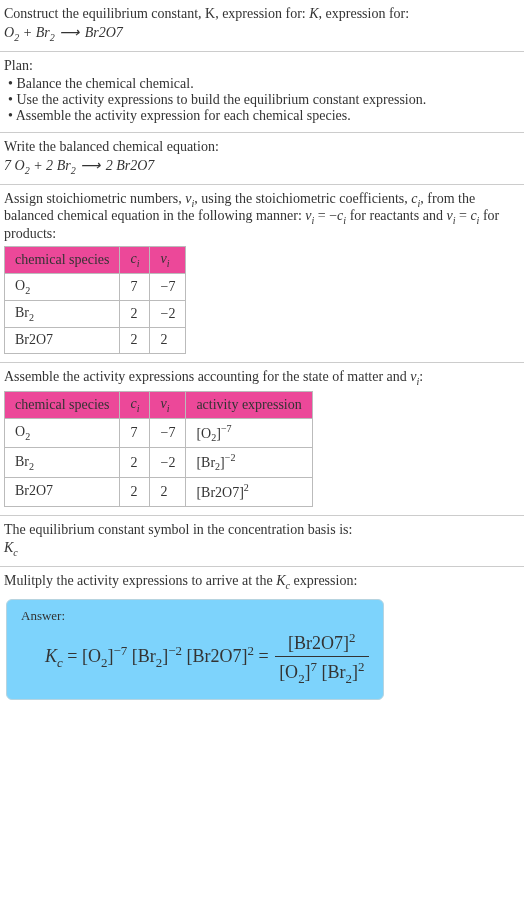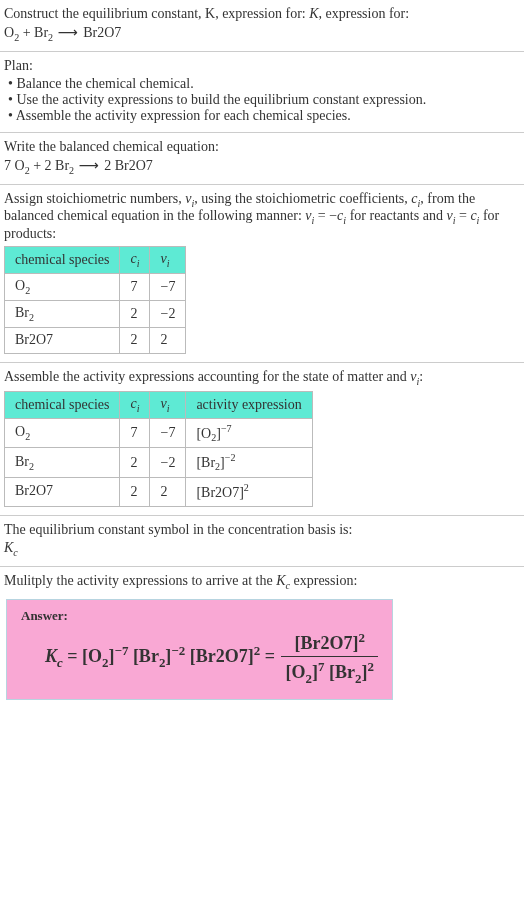--- a/index.html
+++ b/index.html
@@ -11,51 +11,50 @@
     color: #333;
     background: #fff;
     width: 524px;
   }
   .section {
     padding: 6px 4px 8px 4px;
     border-bottom: 1px solid #ccc;
   }
   .section.noborder { border-bottom: none; }
   .prompt { margin-bottom: 2px; }
-  .eq { font-family: Georgia, serif; }
+  .eq { font-family: Georgia, serif; font-style: italic; }
   .sub { font-size: 0.72em; vertical-align: sub; }
   .sup { font-size: 0.72em; vertical-align: super; }
   .arrow { letter-spacing: 1px; }
   ul.plan {
     margin: 2px 0 0 0;
     padding: 0 0 0 4px;
     list-style: none;
   }
   ul.plan li::before { content: "• "; }
   table.data {
     border-collapse: collapse;
     margin-top: 4px;
   }
   table.data th, table.data td {
     border: 1px solid #bbb;
     padding: 4px 10px;
     text-align: left;
     font-weight: normal;
     font-size: 14px;
   }
-  table.data th { background: #5eead4; }
+  table.data th { background: #ec4899; }
   .italic { font-style: italic; }
   .answer-box {
-    background: #f9a8d4;
+    background: #7dd3fc;
     border: 1px solid #b7d4e0;
-    border-radius: 0;
+    border-radius: 6px;
     padding: 8px 12px 12px 14px;
     margin: 6px 2px 8px 2px;
     display: inline-block;
-    font-weight: bold;
   }
   .answer-label { font-size: 13px; margin-bottom: 6px; color: #333; }
   .frac {
     display: inline-block;
     vertical-align: middle;
     text-align: center;
     margin: 0 2px;
   }
   .frac .num { display:block; border-bottom: 1px solid #333; padding: 0 4px 2px 4px; }
   .frac .den { display:block; padding: 2px 4px 0 4px; }

